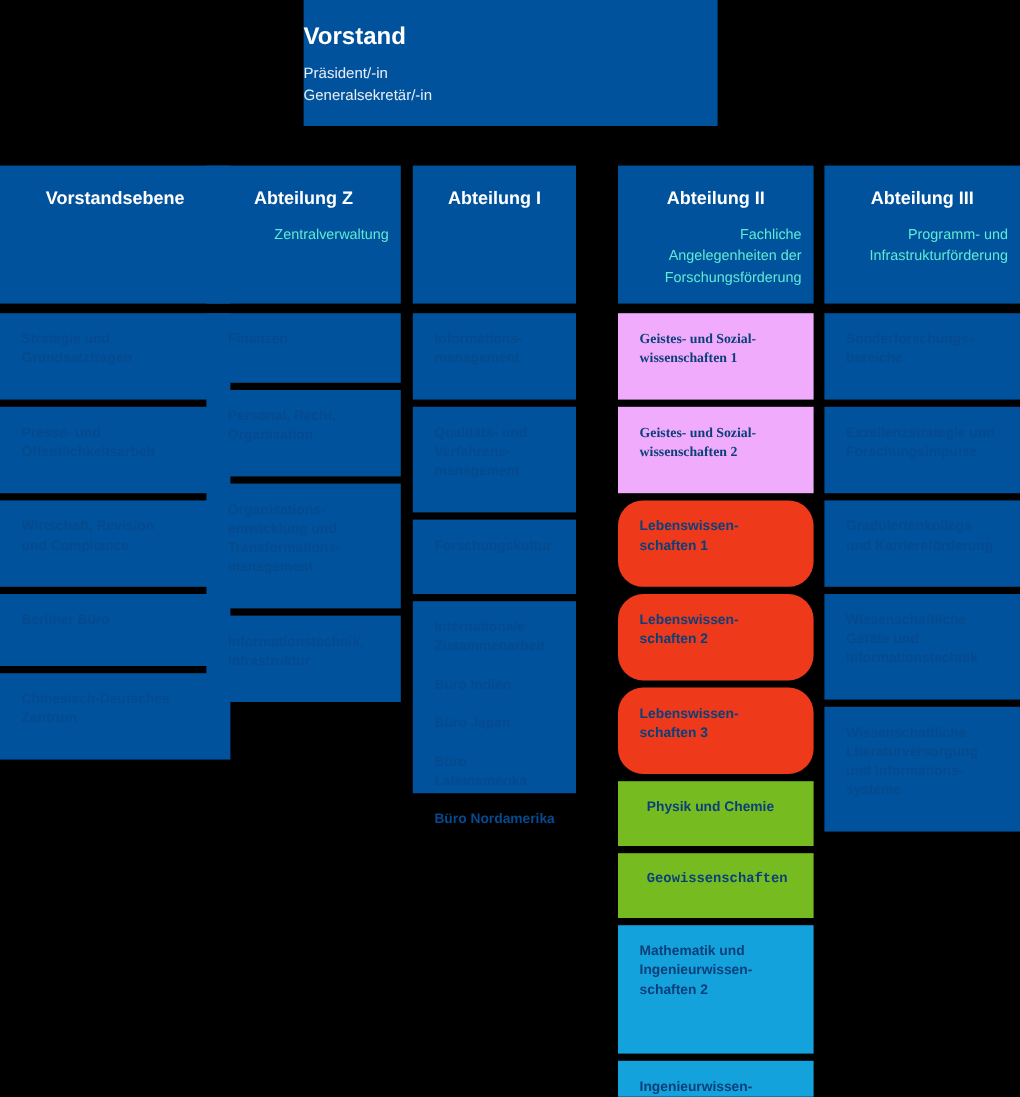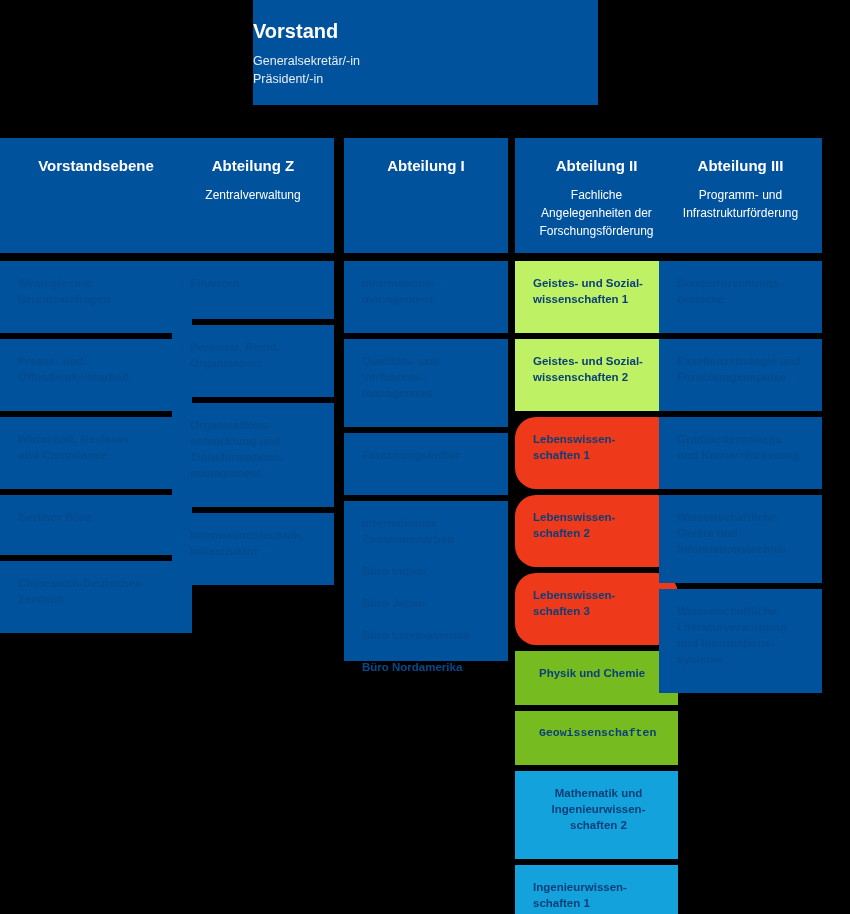--- a/index.html
+++ b/index.html
@@ -48,43 +48,44 @@
   }
 
   
   .col {
     position: absolute;
     top: 138px;
     width: 165px;
   }
   .col-1 { left: 0px;   width: 192px; }
   .col-2 { left: 172px; width: 162px; }
-  .col-3 { left: 344px; width: 164px; }
+  .col-3 { left: 344px; width: 136px; }
   .col-4 { left: 515px; width: 163px; }
-  .col-5 { left: 659px; width: 163px; }
+  .col-5 { left: 687px; width: 163px; }
 
   .col-header {
     background: #00529c;
     box-sizing: border-box;
     padding: 18px 10px 10px 10px;
     text-align: center;
     margin-bottom: 8px;
   }
   .col-header.h-tall { height: 115px; }
   .col-header-title {
     color: #ffffff;
     font-size: 15px;
     font-weight: bold;
     line-height: 20px;
   }
   .col-header-sub {
-    color: #ffffff;
+    color: #5eead4;
     font-size: 12px;
     line-height: 18px;
     margin-top: 10px;
+    text-align: right;
   }
 
   
   .unit {
     box-sizing: border-box;
     margin-bottom: 6px;
     padding: 14px 14px 10px 18px;
     font-size: 11.5px;
     font-weight: bold;
     line-height: 16px;
@@ -92,36 +93,36 @@
     background: #00529c;
     display: flex;
     align-items: flex-start;
   }
   .unit-inner { width: 100%; }
 
   
   .unit.faint { color: #064a8e; }
 
   
-  .unit.orange { background: #bef264; color: #0b3f79; }
+  .unit.orange { background: #f0abfc; color: #0b3f79; font-family: Liberation Serif, serif; }
   .unit.red    { background: #ee3a1b; color: #0b3f79; border-radius: 21px; }
   .unit.green  { background: #76bc21; color: #0b3f79; padding-left: 24px; }
   .unit.cyan   { background: #14a2dc; color: #0b3f79; }
 
   .line { display: block; }
 </style>
 </head>
 <body>
 
 <div id="org-chart">
 
   <div class="top-box">
     <div class="top-title">Vorstand</div>
+    <div class="top-sub">Präsident/-in</div>
     <div class="top-sub">Generalsekretär/-in</div>
-    <div class="top-sub">Präsident/-in</div>
   </div>
 
   <div class="col col-1">
       <div class="col-header h-tall">
         <div class="col-header-title">Vorstandsebene</div>
       </div>
       <div class="unit faint" style="height: 72px;">
         <div class="unit-inner">
           <span class="line">Strategie und</span>
           <span class="line">Grundsatzfragen</span>
@@ -263,21 +264,21 @@
       <div class="unit green" style="height: 54px;">
         <div class="unit-inner">
           <span class="line">Physik und Chemie</span>
         </div>
       </div>
       <div class="unit green" style="height: 54px; font-family: Liberation Mono, monospace;">
         <div class="unit-inner">
           <span class="line">Geowissenschaften</span>
         </div>
       </div>
-      <div class="unit cyan" style="height: 88px; text-align: center;">
+      <div class="unit cyan" style="height: 107px;">
         <div class="unit-inner">
           <span class="line">Mathematik und</span>
           <span class="line">Ingenieurwissen-</span>
           <span class="line">schaften 2</span>
         </div>
       </div>
       <div class="unit cyan" style="height: 72px;">
         <div class="unit-inner">
           <span class="line">Ingenieurwissen-</span>
           <span class="line">schaften 1</span>

